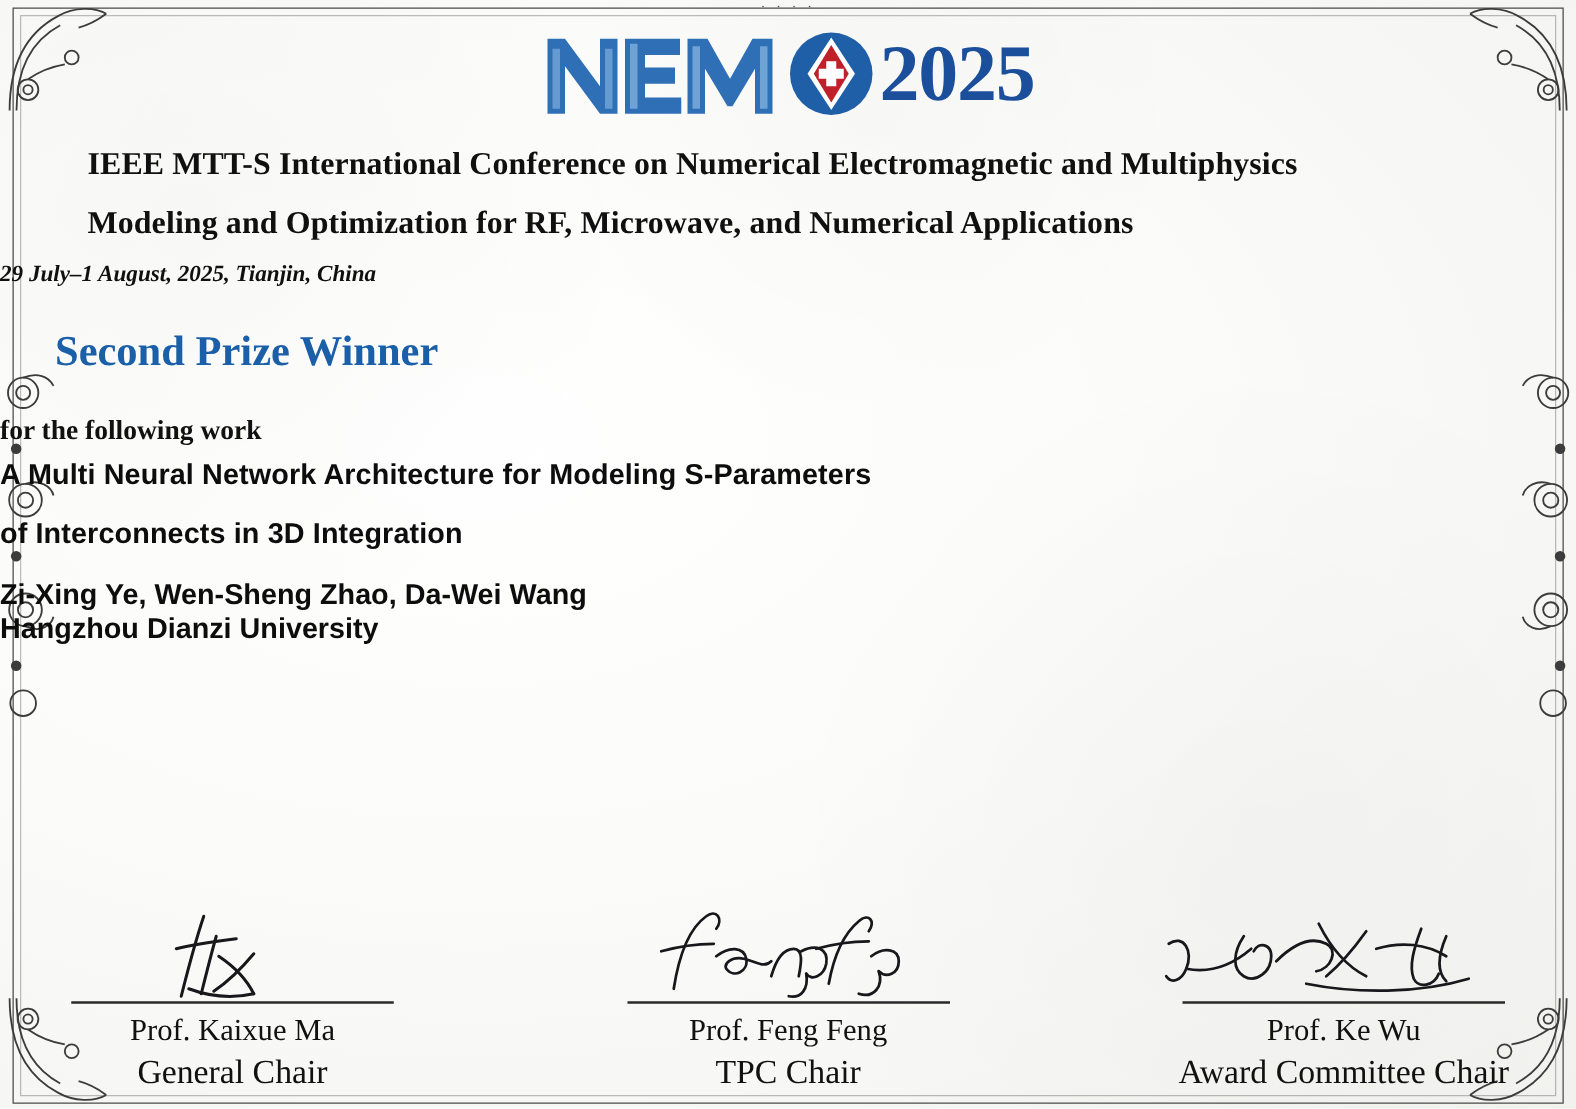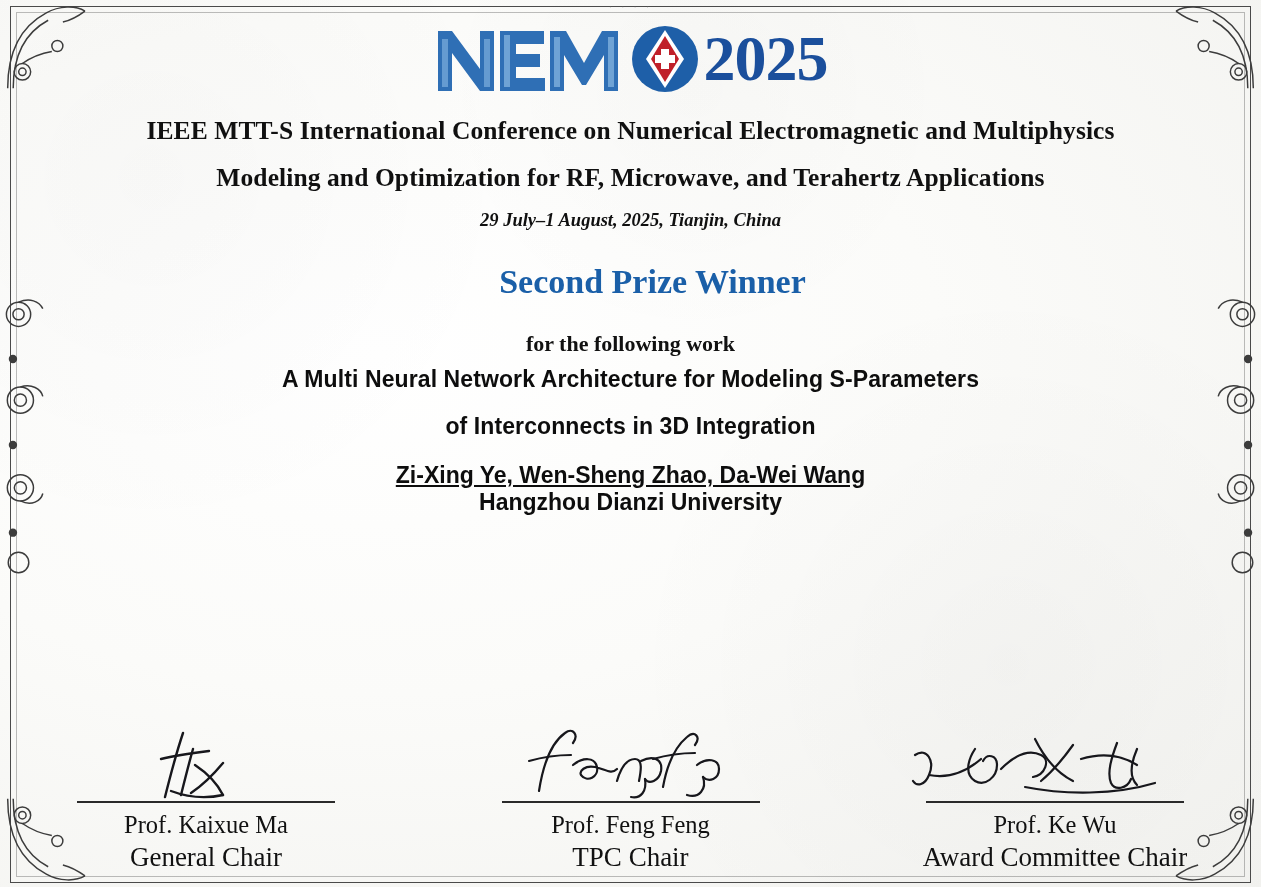--- a/index.html
+++ b/index.html
@@ -76,21 +76,20 @@
     pointer-events: none;
   }
   .side-orn svg { width: 100%; height: 100%; display: block; }
   .side-orn.left { left: -2px; top: 280px; }
   .side-orn.right { right: -2px; top: 280px; transform: scaleX(-1); }
 
   .content {
     position: relative;
     z-index: 5;
     padding-top: 16px;
-    text-align: center;
   }
 
   
   .logo-row {
     display: flex;
     align-items: center;
     justify-content: center;
     gap: 0px;
     height: 86px;
     margin-bottom: 10px;
@@ -157,38 +156,37 @@
     margin-top: 9px;
     letter-spacing: 0.1px;
   }
   .paper-line.second { margin-top: 20px; }
   .authors {
     font-family: "Liberation Sans", sans-serif;
     font-weight: bold;
     font-size: 23px;
     color: #0d0d0d;
     margin-top: 22px;
-    text-decoration: underline;
   }
   .affiliation {
     font-family: "Liberation Sans", sans-serif;
     font-weight: bold;
     font-size: 23px;
     color: #0d0d0d;
   }
 
   
   .sig-row {
     position: absolute;
     left: 0;
     right: 0;
     bottom: 14px;
     display: flex;
     justify-content: space-between;
-    padding: 0 56px;
+    padding: 0 36px;
     box-sizing: border-box;
     z-index: 6;
   }
   .sig-block {
     width: 300px;
     text-align: center;
     position: relative;
   }
   .sig-scribble {
     height: 74px;
@@ -350,21 +348,21 @@
         <polygon points="37,8 56,37 37,66 18,37" fill="#ffffff"></polygon>
         <polygon points="37,14 51,37 37,60 23,37" fill="#c0202a"></polygon>
         <rect x="33" y="27" width="8" height="20" fill="#ffffff"></rect>
         <rect x="27" y="33" width="20" height="8" fill="#ffffff"></rect>
       </svg>
 
       <div class="logo-year">2025</div>
     </div>
 
     <div class="conf-title">IEEE MTT-S International Conference on Numerical Electromagnetic and Multiphysics</div>
-    <div class="conf-title" style="margin-top:8px;">Modeling and Optimization for RF, Microwave, and Terahertz Applications</div>
+    <div class="conf-title" style="margin-top:8px;">Modeling and Optimization for RF, Microwave, and Numerical Applications</div>
     <div class="conf-dates">29 July–1 August, 2025, Tianjin, China</div>
 
     <div class="award-prize">Second Prize Winner</div>
     <div class="for-work">for the following work</div>
 
     <div class="paper-line">A Multi Neural Network Architecture for Modeling S-Parameters</div>
     <div class="paper-line second">of Interconnects in 3D Integration</div>
     <div class="authors">Zi-Xing Ye, Wen-Sheng Zhao, Da-Wei Wang</div>
     <div class="affiliation">Hangzhou Dianzi University</div>
   </div>

